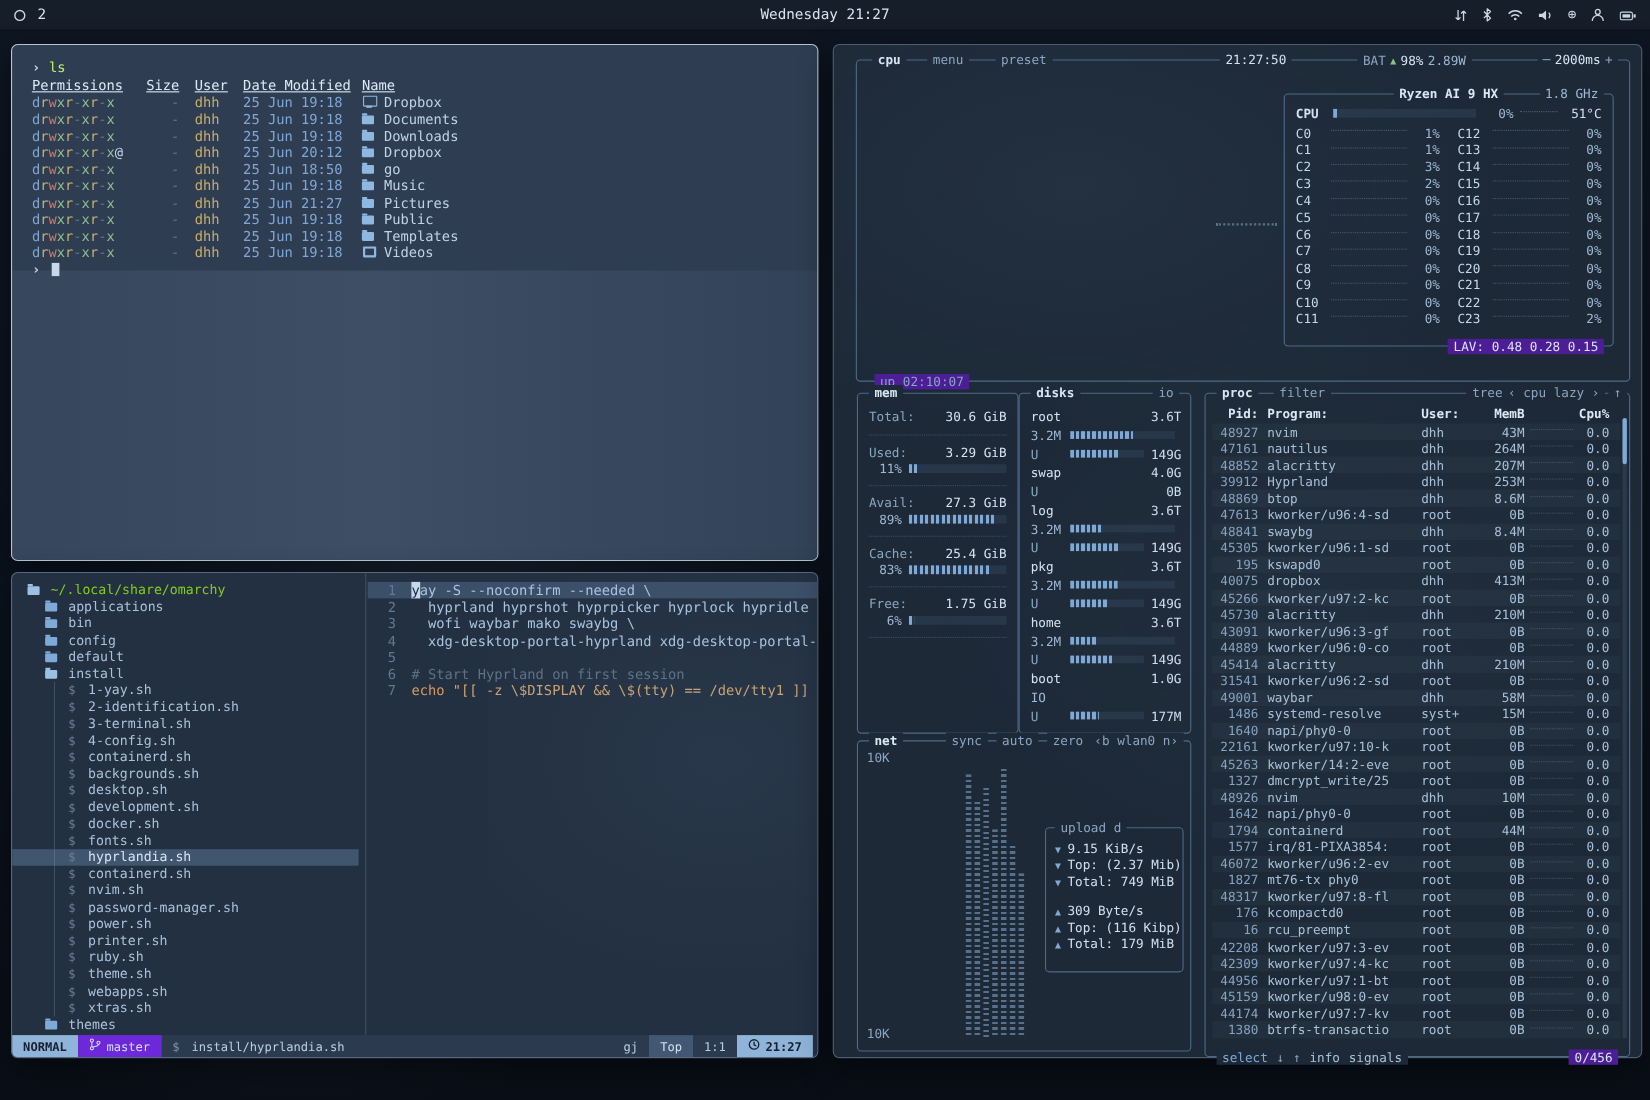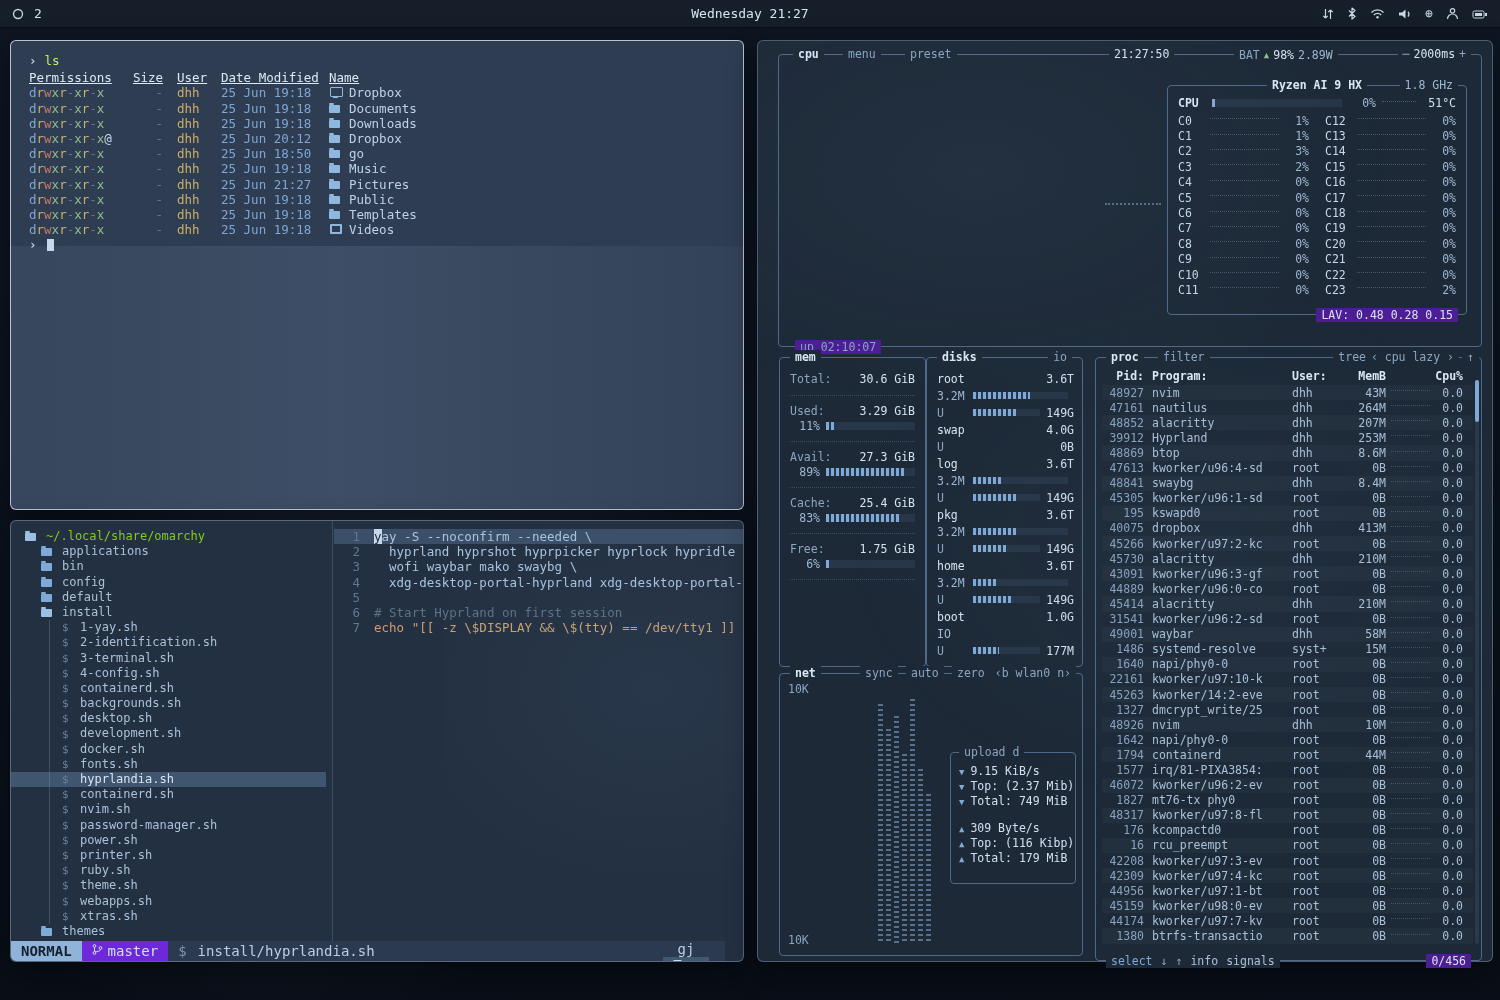--- a/index.html
+++ b/index.html
@@ -79,27 +79,27 @@
   .ti-script::before{content:"$";position:absolute;left:3px;top:-2px;color:#69809a;font-size:11px;}
   .code-pane{position:absolute;left:323px;right:0;top:0;bottom:20px;padding-top:8px;font-size:12.5px;line-height:15.2px;overflow:hidden;}
   .cline{display:flex;height:15.2px;align-items:center;}
   .cline.cursorline{background:#3b4f68;}
   .lnum{width:26px;text-align:right;margin-right:14px;color:#5f7893;flex:0 0 auto;}
   .ltext{white-space:pre;color:#a8c4de;}
   .ltext .comment{color:#5d7186;}
   .ltext .kw{color:#d89a62;}
   .ltext .str{color:#cba36f;}
   .ltext .cursorchar{background:#c6d8ea;color:#1e2a3a;}
-  .statusbar{position:absolute;left:0;right:18px;bottom:0;height:20px;background:#2c3a4f;
-    display:flex;align-items:center;font-size:14px;color:#b9cfe4;}
+  .statusbar{position:absolute;left:0;right:4px;bottom:0;height:20px;background:#2c3a4f;
+    display:flex;align-items:center;font-size:11px;color:#b9cfe4;}
   .sb-seg{display:flex;align-items:center;height:100%;padding:0 10px;gap:5px;white-space:nowrap;}
   .sb-mode{background:#8fb3d9;color:#16202e;font-weight:bold;}
   .sb-branch{background:#6d28d9;color:#cfe0f0;}
   .sb-file .pfx{color:#7c95b0;margin-right:6px;}
-  .sb-right{margin-left:auto;display:flex;align-items:center;height:100%;flex-direction:column;}
+  .sb-right{margin-left:auto;display:flex;align-items:center;height:100%;}
   .sb-top{background:#415772;color:#cfe0f0;}
   .sb-time{background:#8fb3d9;color:#16202e;font-weight:bold;}
 
   
   #btop-window{left:757px;top:40px;width:736px;height:922px;background:#1d2937;
     border:1px solid rgba(150,175,200,0.4);font-size:11.5px;color:#a9c1d9;}
   #btop-window::after{content:"";position:absolute;inset:0;pointer-events:none;border-radius:6px;
     background:radial-gradient(420px 240px at 30% 14%, rgba(125,152,188,0.07), rgba(0,0,0,0)),
                radial-gradient(360px 260px at 60% 55%, rgba(125,152,188,0.05), rgba(0,0,0,0));}
   .box{position:absolute;border:1px solid #4d6a88;border-radius:4px;}

